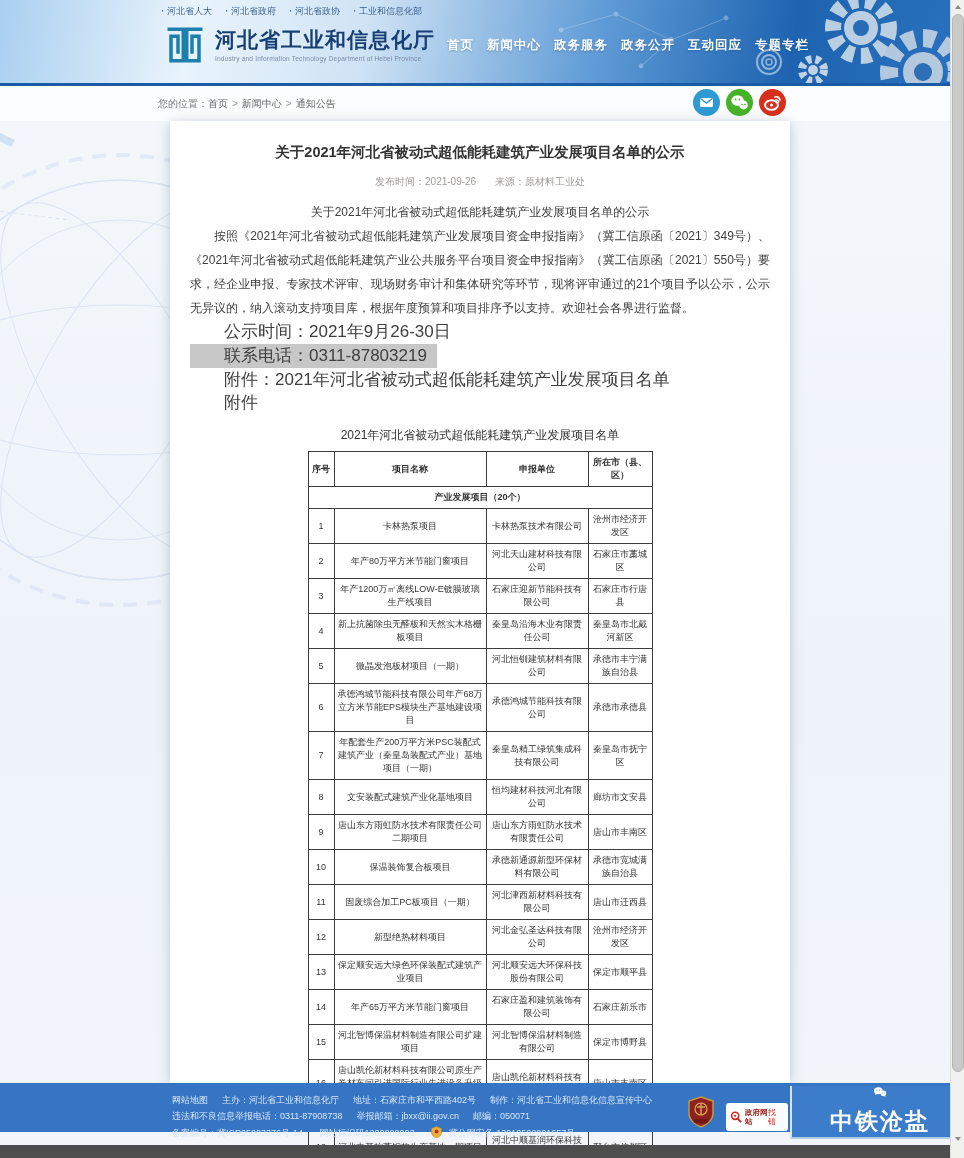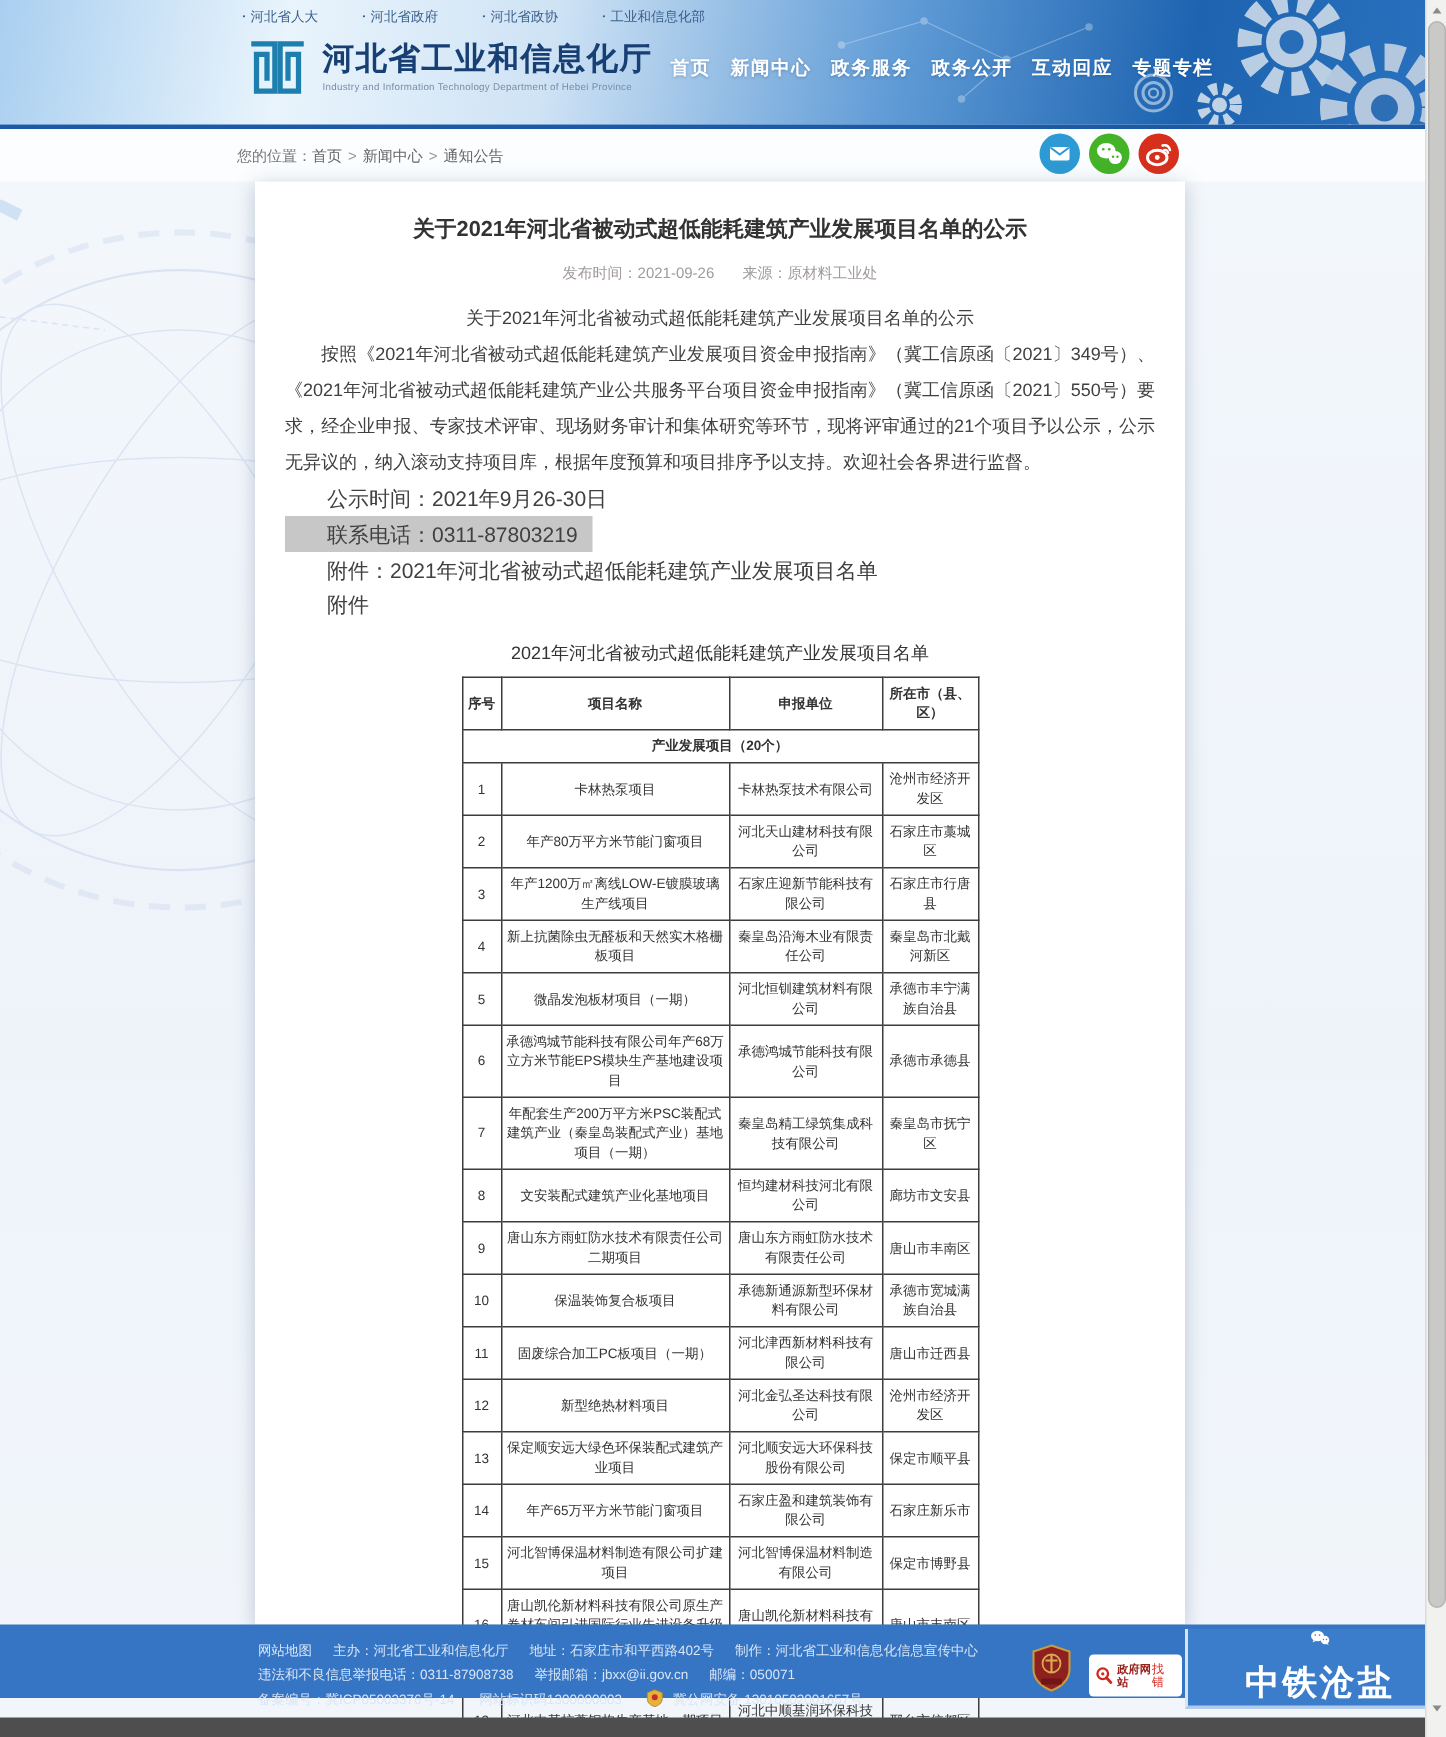--- a/index.html
+++ b/index.html
@@ -4,21 +4,21 @@
 <style>
   html,body{margin:0;padding:0;width:964px;height:1158px;overflow:hidden;
     font-family:"Liberation Sans","DejaVu Sans",sans-serif;}
   .page{position:relative;width:964px;height:1158px;background:linear-gradient(180deg,#f4f8fc 0%,#eef3fa 60%,#f2f6fb 100%);overflow:hidden;}
   
   .deco{position:absolute;z-index:0;pointer-events:none;}
   
   .header{position:absolute;left:0;top:0;width:964px;height:86px;z-index:3;
     background:linear-gradient(100deg,#a9cff0 0%,#e9f4fc 20%,#cfe3f5 38%,#5f9bd6 62%,#1d63b0 82%,#2a72bf 100%);
     border-bottom:3px solid #1b5aa5;box-sizing:border-box;}
-  .top-links{position:absolute;left:158px;top:5px;display:flex;gap:26px;}
+  .top-links{position:absolute;left:158px;top:5px;display:flex;gap:10px;}
   .top-links a{font-size:9px;color:#3a5f8c;text-decoration:none;}
   .brand{position:absolute;left:164px;top:24px;display:flex;align-items:center;gap:9px;}
   .brand-name{font-size:21px;font-weight:bold;color:#173f74;letter-spacing:1px;line-height:24px;}
   .brand-en{font-size:6.5px;color:#7b8ca6;margin-top:3px;letter-spacing:.2px;}
   .main-nav{position:absolute;left:447px;top:37px;display:flex;gap:13px;}
   .main-nav a{font-size:12.5px;font-weight:bold;color:#ffffff;text-decoration:none;letter-spacing:1px;
     text-shadow:0 1px 2px rgba(20,60,110,.35);white-space:nowrap;}
   
   .crumb-bar{position:absolute;left:0;top:86px;width:964px;height:35px;background:#fbfdff;z-index:2;}
   .crumbs{position:absolute;left:158px;top:11px;font-size:10px;color:#777;}
@@ -28,21 +28,21 @@
   .share{position:absolute;top:3px;display:flex;gap:6px;left:693px;}
   .share a{display:block;width:27px;height:27px;border-radius:50%;position:relative;}
   
   .card{position:absolute;left:170px;top:121px;width:620px;height:962px;background:#fff;z-index:2;
     box-shadow:0 2px 12px rgba(90,110,140,.35);box-sizing:border-box;}
   .art-title{margin:22px 30px 0;text-align:center;font-size:14.5px;font-weight:bold;color:#333;}
   .art-meta{margin-top:13px;text-align:center;font-size:10px;color:#a09a98;}
   .art-meta span{margin:0 8px;}
   .art-sub{margin-top:15px;text-align:center;font-size:12px;color:#404040;}
   .art-para{margin:3px 20px 0;font-size:12px;line-height:24px;color:#404040;text-align:justify;text-indent:2em;}
-  .art-line{margin:1px 20px 0;font-size:14px;line-height:22px;color:#404040;text-indent:2em;}
+  .art-line{margin:1px 20px 0;font-size:17px;line-height:22px;color:#404040;text-indent:2em;}
   .art-line.hl-line{text-indent:0;}
   .hl{background:var(--hl-gray,#c7c7c7);display:inline-block;padding:1px 10px 1px 2em;}
   .tbl-title{margin-top:13px;text-align:center;font-size:12px;color:#333;}
   table.projects{border-collapse:collapse;margin:7px auto 0;table-layout:fixed;width:344px;}
   table.projects th,table.projects td{border:1px solid #3d3d3d;font-size:9px;line-height:13px;
     padding:4px 2px;text-align:center;color:#333;word-break:break-all;}
   table.projects th{font-weight:bold;}
   tr.section-row td{font-weight:bold;}
   
   .footer{position:absolute;left:0;top:1083px;width:964px;height:49px;background:var(--footer-blue,#3575c4);z-index:2;}

